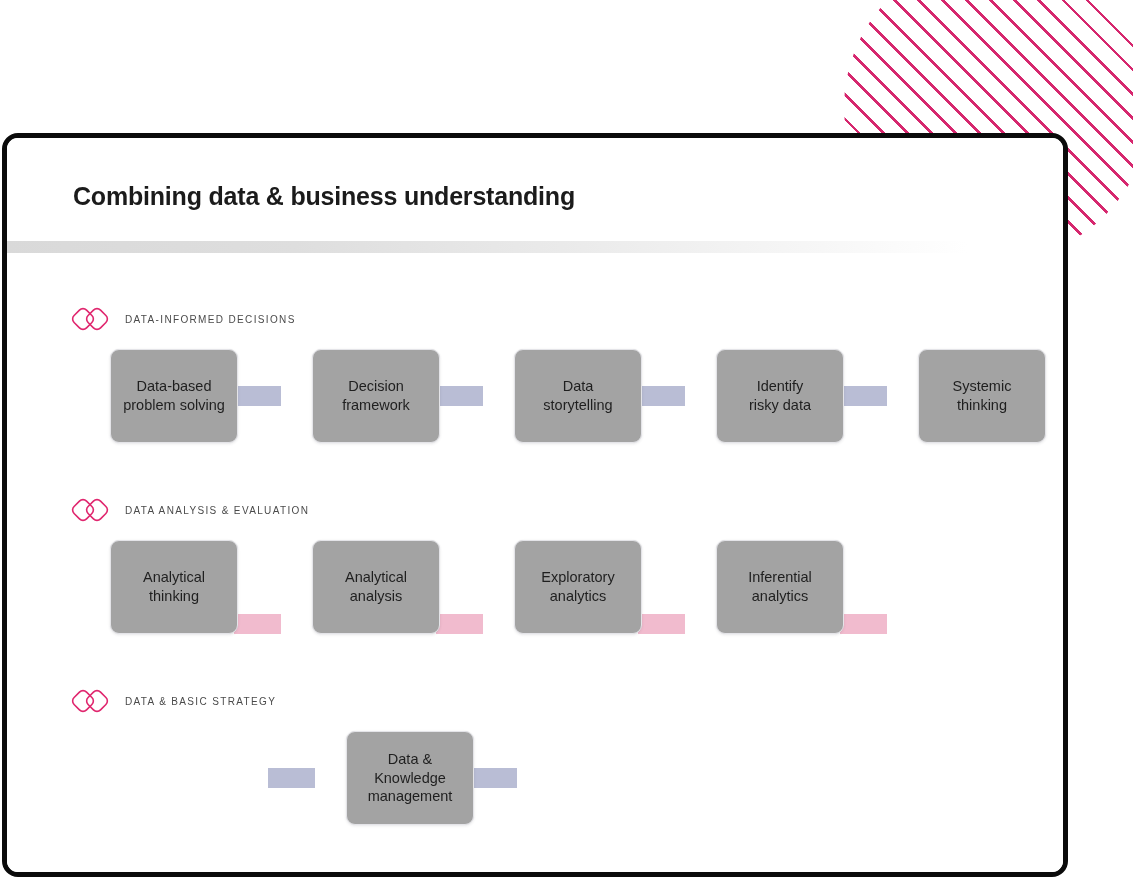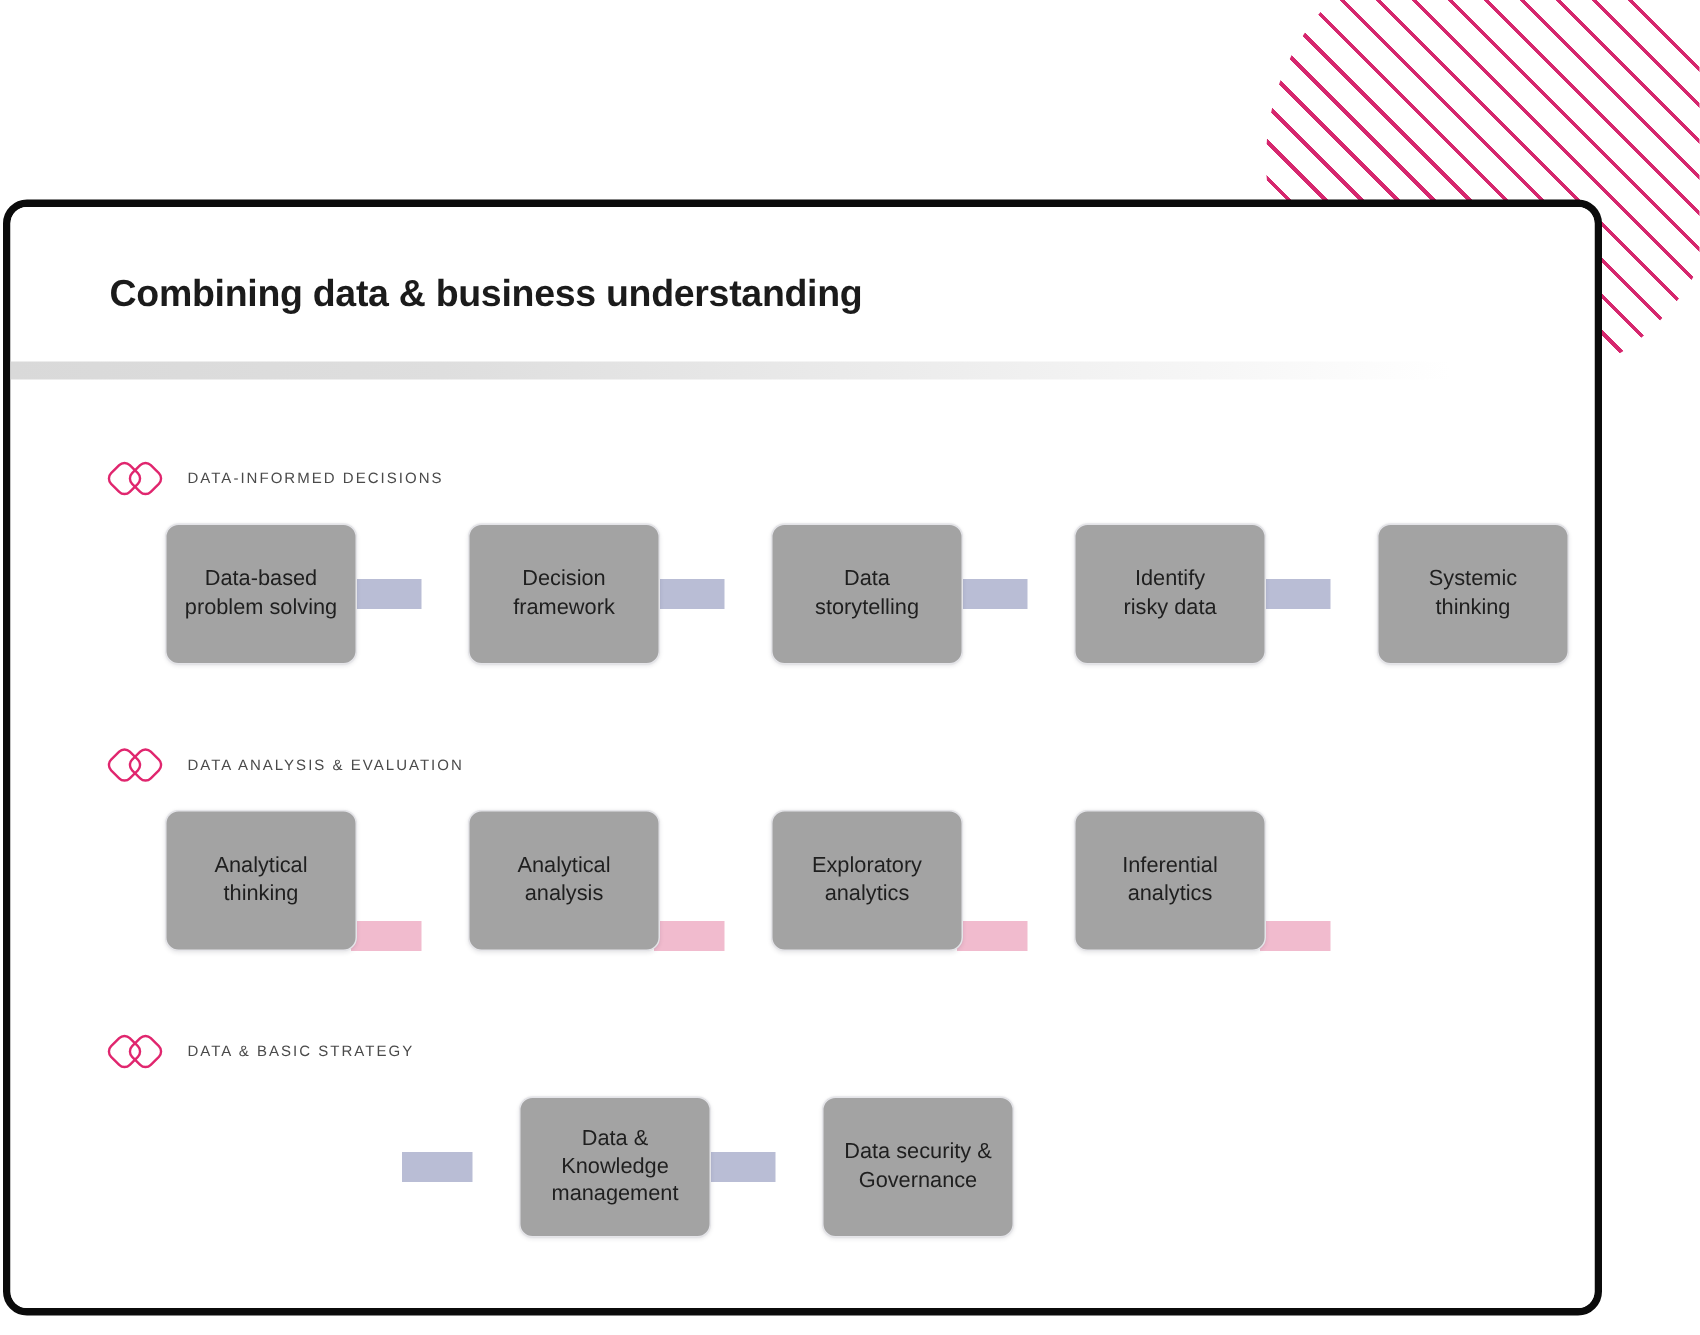--- a/index.html
+++ b/index.html
@@ -245,20 +245,17 @@
           <rect x="17.2" y="5.2" width="17.6" height="17.6" rx="5" ry="5" transform="rotate(45 26 14)" fill="none" stroke="#e0266e" stroke-width="1.6"></rect>
         </svg>
         <span class="section-label">DATA &amp; BASIC STRATEGY</span>
       </div>
       <div class="chain" id="chain-2">
         <div class="connector lavender"></div>
         <div class="node">
           <span class="node-label"><span>Data &amp; Knowledge</span><br><span>management</span></span>
         </div>
         <div class="connector lavender"></div>
-        <div class="node">
-          <span class="node-label"><span>Data security &amp;</span><br><span>Governance</span></span>
-        </div>
       </div>
     </div>
 
   </div>
 </div>
 
 </body></html>

